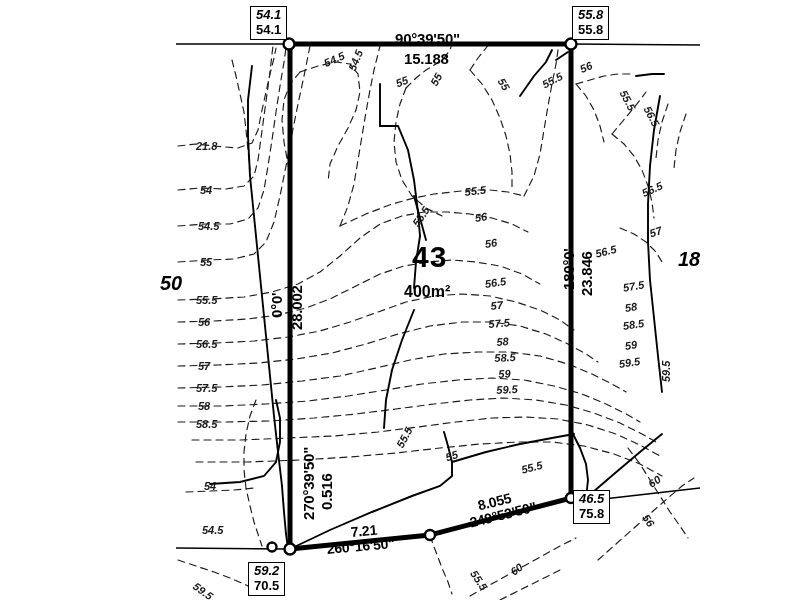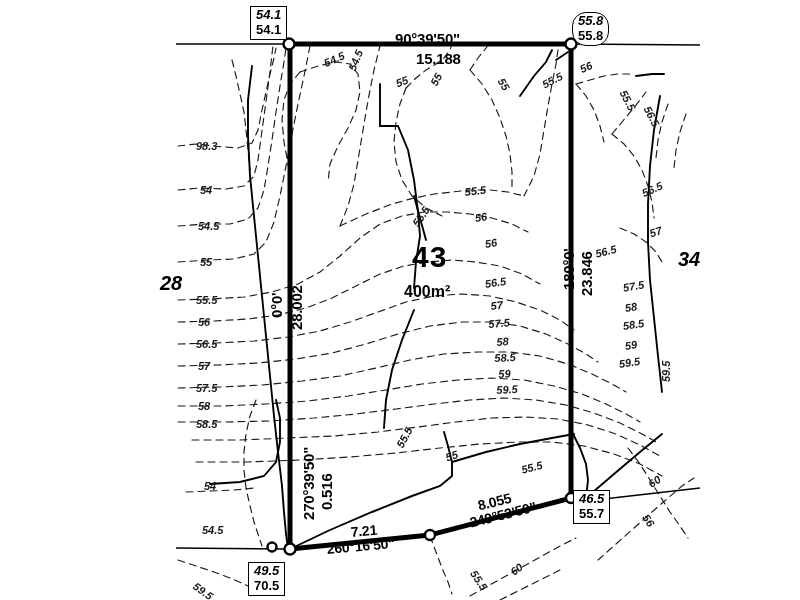--- a/index.html
+++ b/index.html
@@ -144,59 +144,59 @@
       <circle cx="571" cy="44" r="5.5"></circle>
       <circle cx="571" cy="498" r="5"></circle>
       <circle cx="430" cy="535" r="5"></circle>
       <circle cx="290" cy="549" r="5.5"></circle>
       <circle cx="272" cy="547" r="4.5"></circle>
     </g>
   </svg>
 
   <div class="txt lotnum" style="left:412px;top:240px;">43</div>
   <div class="txt lotarea" style="left:404px;top:283px;">400m²</div>
-  <div class="txt neighbour" style="left:160px;top:272px;">28</div>
-  <div class="txt neighbour" style="left:678px;top:248px;">34</div>
+  <div class="txt neighbour" style="left:160px;top:272px;">50</div>
+  <div class="txt neighbour" style="left:678px;top:248px;">18</div>
 
   <div class="txt dim" style="left:395px;top:30px;">90°39'50"</div>
-  <div class="txt dim" style="left:416px;top:50px;">15.188</div>
+  <div class="txt dim" style="left:404px;top:50px;">15.188</div>
 
   <div class="txt dim rot90" style="left:560px;top:290px;">180°0'</div>
   <div class="txt dim rot90" style="left:578px;top:296px;">23.846</div>
 
   <div class="txt dim small rotN" style="left:476px;top:498px;transform:rotate(-14deg);">8.055</div>
   <div class="txt dim small rotN" style="left:468px;top:515px;transform:rotate(-14deg);">249°53'50"</div>
 
   <div class="txt dim small rotN" style="left:350px;top:524px;transform:rotate(-5deg);">7.21</div>
   <div class="txt dim small rotN" style="left:326px;top:541px;transform:rotate(-5deg);">260°16'50"</div>
 
   <div class="txt dim rot90" style="left:300px;top:520px;">270°39'50"</div>
   <div class="txt dim rot90" style="left:318px;top:510px;">0.516</div>
 
   <div class="txt dim rot90" style="left:268px;top:318px;">0°0'</div>
   <div class="txt dim rot90" style="left:288px;top:330px;">28.002</div>
 
   <div class="rlbox" style="left:250px;top:6px;">
     <div class="a">54.1</div>
     <div class="b">54.1</div>
   </div>
-  <div class="rlbox" style="left:572px;top:12px;border-radius:14px;">
+  <div class="rlbox" style="left:572px;top:6px;">
     <div class="a">55.8</div>
     <div class="b">55.8</div>
   </div>
   <div class="rlbox" style="left:573px;top:490px;">
     <div class="a">46.5</div>
-    <div class="b">55.7</div>
+    <div class="b">75.8</div>
   </div>
   <div class="rlbox" style="left:248px;top:562px;">
-    <div class="a">49.5</div>
+    <div class="a">59.2</div>
     <div class="b">70.5</div>
   </div>
 
-  <div class="txt ct" style="left:196px;top:140px;">98.3</div>
+  <div class="txt ct" style="left:196px;top:140px;">21.8</div>
   <div class="txt ct" style="left:200px;top:184px;">54</div>
   <div class="txt ct" style="left:198px;top:220px;">54.5</div>
   <div class="txt ct" style="left:200px;top:256px;">55</div>
   <div class="txt ct" style="left:196px;top:294px;">55.5</div>
   <div class="txt ct" style="left:198px;top:316px;">56</div>
   <div class="txt ct" style="left:196px;top:338px;">56.5</div>
   <div class="txt ct" style="left:198px;top:360px;">57</div>
   <div class="txt ct" style="left:196px;top:382px;">57.5</div>
   <div class="txt ct" style="left:198px;top:400px;">58</div>
   <div class="txt ct" style="left:196px;top:418px;">58.5</div>

